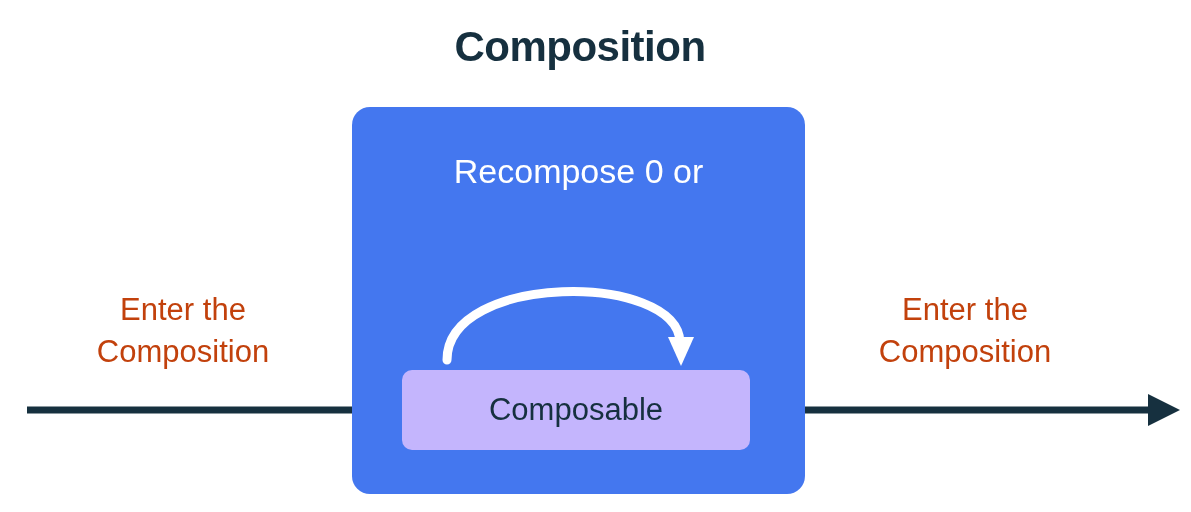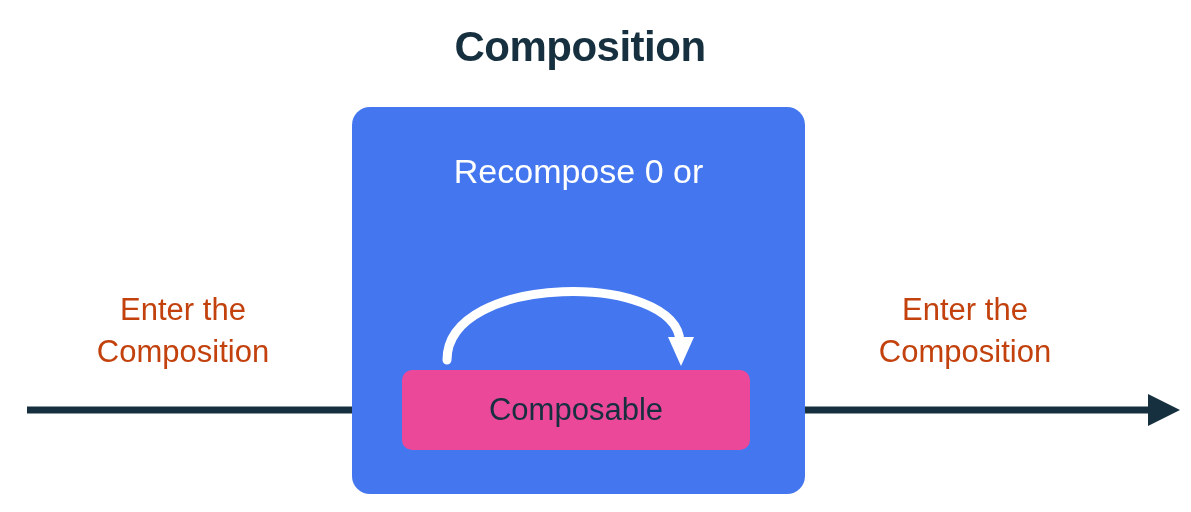--- a/index.html
+++ b/index.html
@@ -66,21 +66,21 @@
     overflow: visible;
   }
 
   
   #composable-box {
     position: absolute;
     left: 50px;
     top: 263px;
     width: 348px;
     height: 80px;
-    background: #ec4899;
+    background: #c4b5fd;
     border-radius: 10px;
     display: flex;
     align-items: center;
     justify-content: center;
   }
   #composable-label {
     font-size: 31px;
     color: #16303f;
     line-height: 36px;
   }

